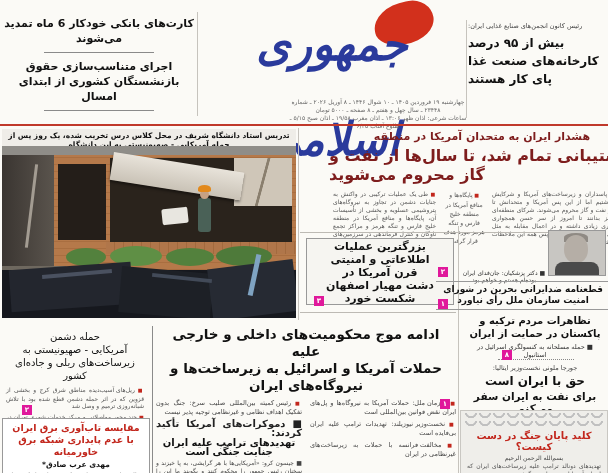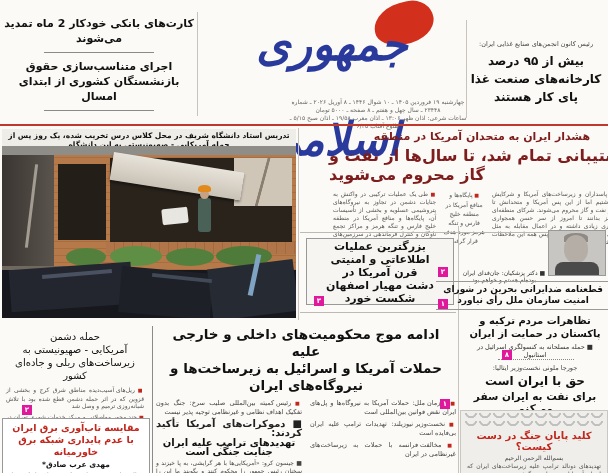--- a/index.html
+++ b/index.html
@@ -12,21 +12,21 @@
   
   #top-left{left:4px;top:16px;width:190px;text-align:center;}
   .tl-h{font-size:11px;font-weight:bold;line-height:15px;color:#111;}
   .tl-sep{width:110px;margin:6px auto 6px;border-top:1px solid #8a8a8a;height:0;}
   #masthead{left:200px;top:0px;width:264px;height:96px;}
   #masthead-blob{position:absolute;right:30px;top:2px;width:60px;height:42px;background:#d2301c;
       border-radius:62% 38% 55% 45% / 60% 50% 55% 40%;transform:rotate(-10deg);}
   #masthead-title{position:relative;font-size:44px;font-weight:bold;font-style:italic;color:#2a3a9c;
       text-align:center;line-height:92px;letter-spacing:-1px;transform:scaleY(1.04);}
   #dateline{left:288px;top:98px;width:180px;text-align:center;color:#666;font-size:6px;line-height:8px;}
-  #top-right{left:468px;top:40px;width:136px;text-align:center;}
+  #top-right{left:468px;top:22px;width:136px;text-align:left;}
   .tr-kicker{font-size:6.5px;color:#444;margin-bottom:4px;}
   .tr-line{font-size:12px;font-weight:bold;line-height:18px;color:#111;}
   #red-rule{left:0;top:124px;width:608px;height:2px;background:#c0392b;}
 
   
   #main-story{left:300px;top:128px;width:306px;padding-left:29px;}
   .ms-kicker{font-size:11px;font-weight:bold;color:#7e1d1d;text-align:center;margin-top:2px;}
   .ms-headline{font-size:16px;font-weight:bold;color:#7e1d1d;text-align:left;line-height:19px;margin-top:3px;}
   .ms-cols{display:flex;gap:7px;margin-top:6px;padding:0 4px;}
   .ms-col{font-size:6px;line-height:8px;color:#555;text-align:justify;}
@@ -118,21 +118,21 @@
 </style>
 </head>
 <body>
 
 <div id="page">
 
   <div class="vr" style="left:197px;top:12px;height:104px;"></div>
   <div class="vr" style="left:466px;top:20px;height:98px;"></div>
 
   <div class="abs" id="top-left">
-    <div class="tl-h">کارت‌های بانکی خودکار 2 ماه تمدید می‌شوند</div>
+    <div class="tl-h">کارت‌های بانکی خودکار 6 ماه تمدید می‌شوند</div>
     <div class="tl-sep"></div>
     <div class="tl-h">اجرای متناسب‌سازی حقوق بازنشستگان کشوری از ابتدای امسال</div>
     <div class="tl-sep"></div>
   </div>
 
   <div class="abs" id="masthead">
     <div id="masthead-blob"></div>
     <div id="masthead-title">جمهوری اسلامی</div>
   </div>
   <div class="abs" id="dateline">

